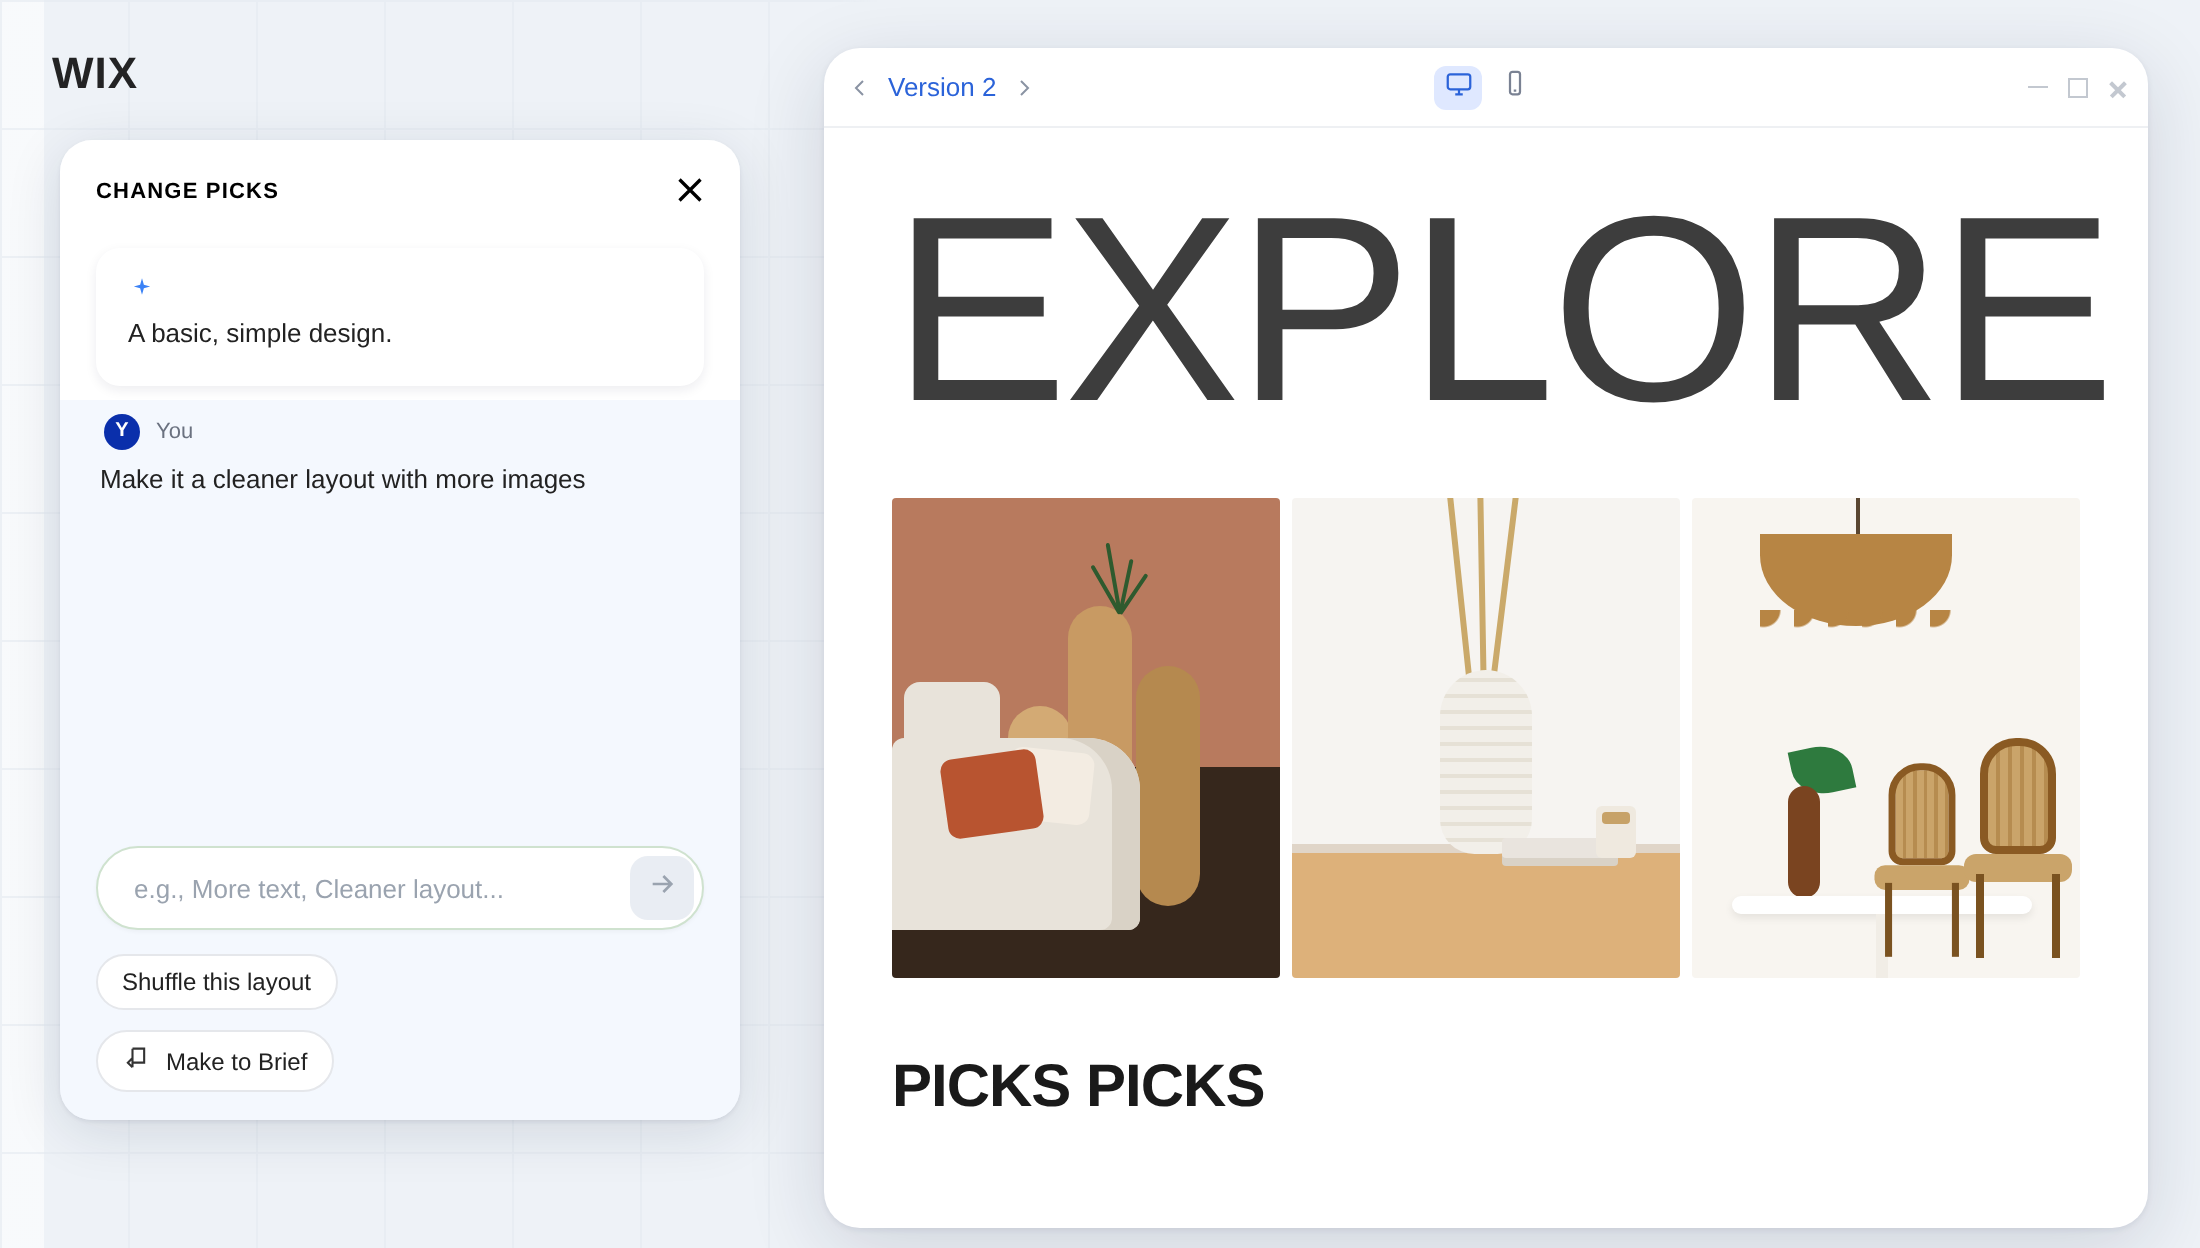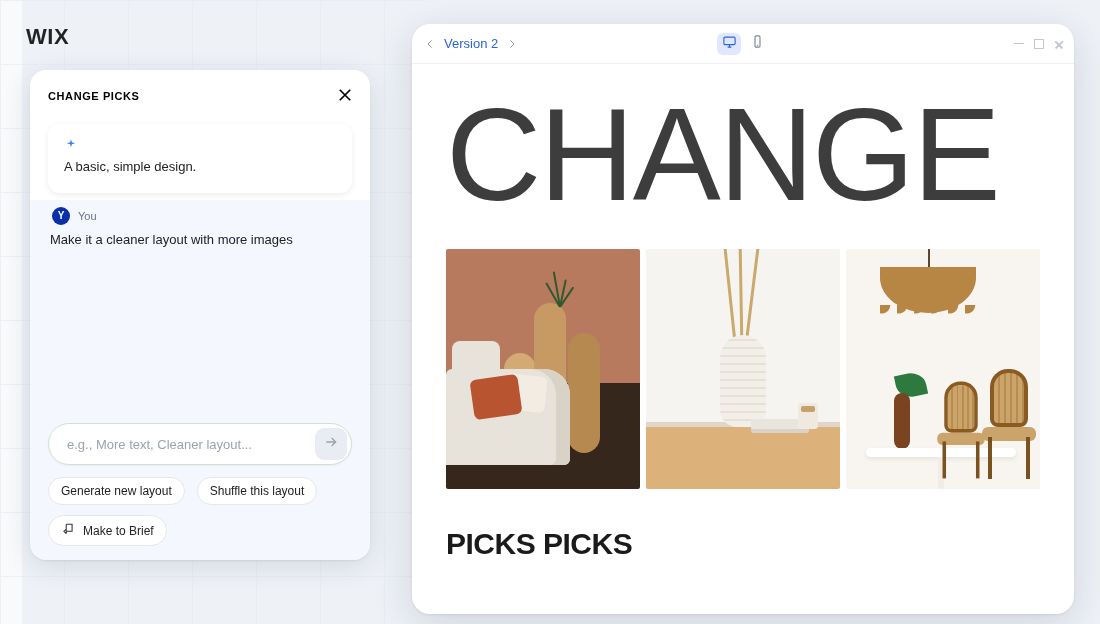--- a/index.html
+++ b/index.html
@@ -203,21 +203,20 @@
     <div class="send">
       <span>
         <svg viewBox="0 0 24 24">
             <path d="M5 12h14M13 6l6 6-6 6"></path>
           </svg>
       </span>
     </div>
   </div>
 
   <div class="chips">
-    <div class="chip">Generate new layout</div>
     <div class="chip">Shuffle this layout</div>
   </div>
 
   <div class="back">
     <div class="chip">
       <span>
         <svg viewBox="0 0 24 24">
             <path d="M9 4v16M9 4H19v12H9M9 12l-4 4 4 4" fill="none"></path>
           </svg>
       </span>
@@ -251,21 +250,21 @@
             </svg></span>
       </div>
     </div>
     <div class="winbtns">
       <span class="min"></span>
       <span></span>
       <span class="cls"></span>
     </div>
   </div>
 
-  <div class="hero">CHANGE</div>
+  <div class="hero">EXPLORE</div>
 
   <div class="gallery">
     <div class="card c1">
       <span class="pillar p3"></span>
         <span class="pillar p1"></span>
         <span class="pillar p2"></span>
       <div class="plant">
           <span></span>
           <span></span>
           <span></span>

